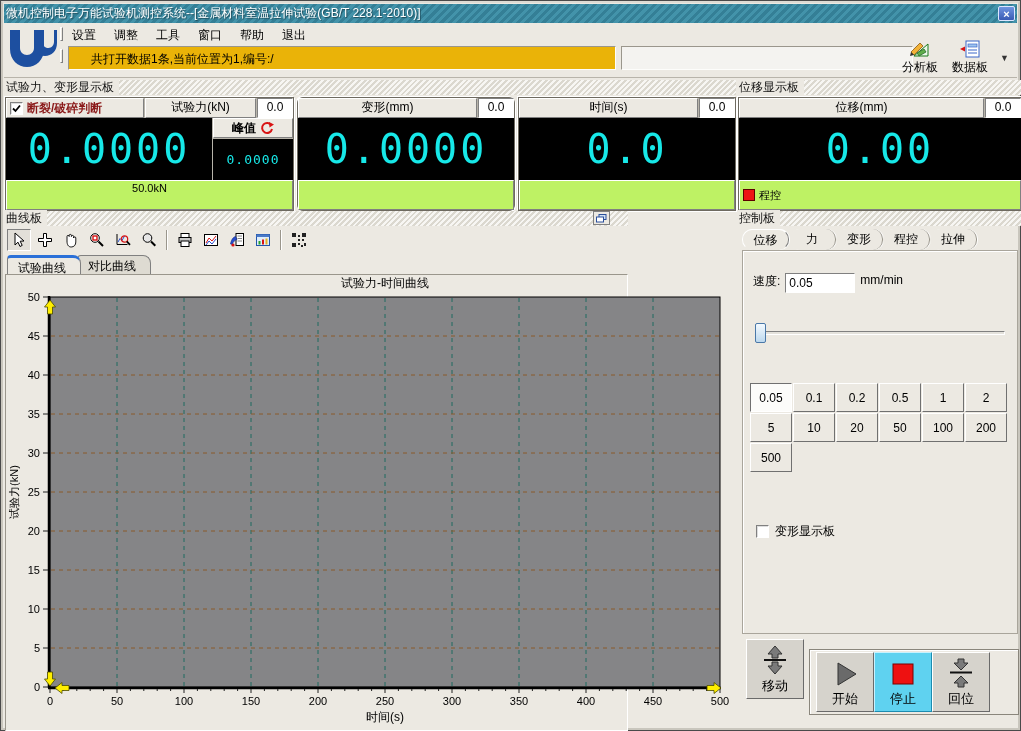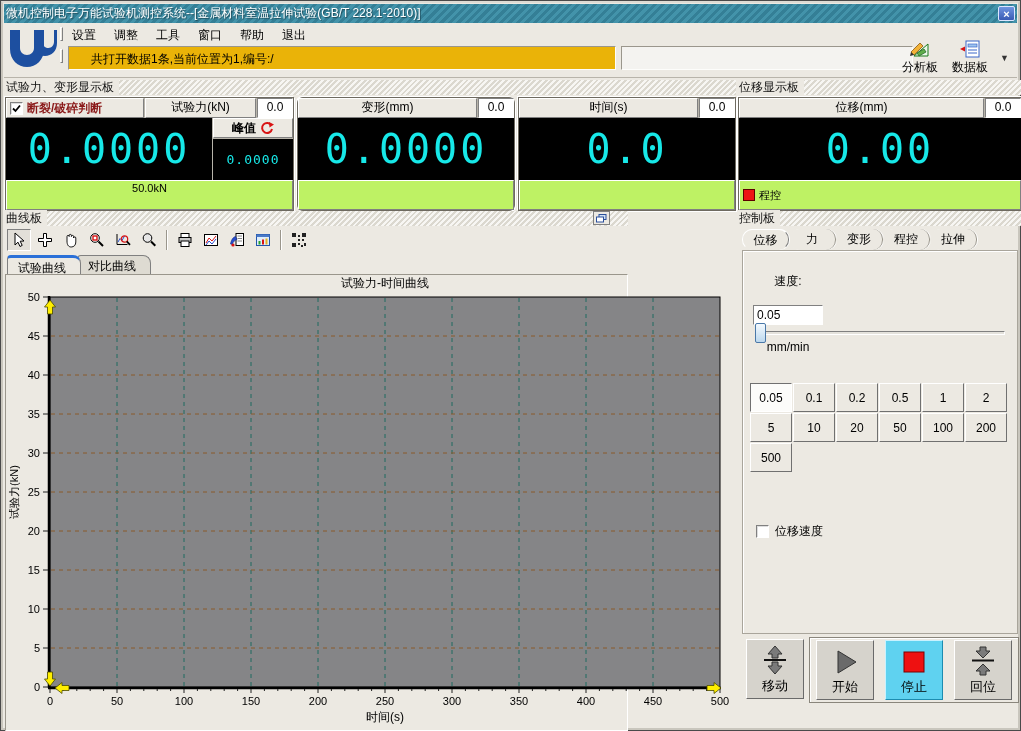--- a/index.html
+++ b/index.html
@@ -70,35 +70,35 @@
   .ctab { position:relative; padding:2px 14px 0 10px; border:1px solid #808080; border-bottom:none; border-radius:4px 8px 0 0; background:#dedbd2; margin-right:-4px; font-size:12px; cursor:pointer; }
   .ctab.active { background:#ece9e2; border-top:3px solid #2a70d8; z-index:2; }
   .chart-wrap { position:absolute; top:63px; left:0; right:0; bottom:0; background:#ece9e2; border:1px solid; border-color:#9a968c #fff #fff #9a968c; }
 
   
   .control-sec { position:absolute; left:735px; top:208px; width:284px; height:520px; }
   .ctl-tabs { position:absolute; top:18px; left:4px; height:21px; display:flex; }
   .ktab { width:47px; height:21px; text-align:center; line-height:20px; border-right:1px solid #9a968c; box-shadow:1px 0 0 #fff; background:#ece9e2; cursor:pointer; font-size:12px;border-radius:10px; }
   .ktab.active { border:1px solid; border-color:#fff #808080 transparent #fff; font-weight:normal; z-index:2; }
   .ctl-body { position:absolute; top:39px; left:4px; right:4px; height:384px; border:1px solid #a9a59b; box-shadow:inset 1px 1px 0 #fff; background:#ece9e2; }
-  .speed-row { position:absolute; top:22px; left:10px; display:flex; align-items:center; gap:15px;flex-direction:column; }
+  .speed-row { position:absolute; top:22px; left:10px; display:flex; align-items:flex-start; gap:5px; }
   .speed-input { width:70px; height:20px; border:1px solid; border-color:#808080 #fff #fff #808080; background:#fff; font-size:12px; padding:0 3px; font-family:"Liberation Sans","DejaVu Sans",sans-serif; }
   .slider { position:absolute; top:72px; left:12px; right:12px; height:20px; }
   .slider .track { position:absolute; top:8px; left:0; right:0; height:4px; background:#e4e2dc; border:1px solid; border-color:#808080 #fff #fff #808080; }
   .slider .handle { position:absolute; top:0px; left:0px; width:11px; height:20px; background:linear-gradient(#f4faff,#bcd8ee); border:1px solid #4a78a8; border-radius:2px; cursor:pointer; }
   .group-label { position:absolute; top:108px; left:6px; right:6px; display:flex; align-items:center; gap:6px; }
   .group-label .line { flex:1; height:2px; border-top:1px solid #9a968c; border-bottom:1px solid #fff; }
   .speed-grid { position:absolute; top:132px; left:7px; width:262px; display:flex; flex-wrap:wrap; gap:1px; }
   .spd { width:42px; height:29px; border:1px solid; border-color:#fff #707070 #707070 #fff; background:#ece9e2; font-size:12px; font-family:"Liberation Sans","DejaVu Sans",sans-serif; cursor:pointer; }
   .spd.sel { background:#fcfcfa; border-color:#707070 #fff #fff #707070; }
   .loop-row { position:absolute; top:272px; left:13px; display:flex; align-items:center; gap:6px; }
   .ctl-buttons { position:absolute; top:426px; left:0; right:0; height:70px; }
   .bigbtn { width:58px; height:60px; border:1px solid; border-color:#fff #6a6a6a #6a6a6a #fff; background:#d6d3cc; display:flex; flex-direction:column; align-items:center; justify-content:flex-end; padding-bottom:3px; gap:2px; font-size:13px; cursor:pointer; }
   .movebtn { position:absolute; left:8px; top:2px; }
-  .btngroup { position:absolute; left:71px; right:3px; top:0px; height:66px; border:1px solid #8a867c; box-shadow:inset 1px 1px 0 #fff; display:flex; align-items:center; justify-content:space-between; padding:0 6px; }
+  .btngroup { position:absolute; left:71px; right:3px; top:12px; height:66px; border:1px solid #8a867c; box-shadow:inset 1px 1px 0 #fff; display:flex; align-items:center; padding:0 6px; }
   .stopbtn { background:#5fd2f0; border-color:#c8f2ff #1c8cb0 #1c8cb0 #c8f2ff; }
 </style>
 </head>
 <body>
 
 <div class="window">
 
   <div class="titlebar">
     <span class="title">微机控制电子万能试验机测控系统--[金属材料室温拉伸试验(GB/T 228.1-2010)]</span>
     <div class="closebtn">
@@ -491,21 +491,21 @@
           <button class="spd">10</button>
           <button class="spd">20</button>
           <button class="spd">50</button>
           <button class="spd">100</button>
           <button class="spd">200</button>
           <button class="spd">500</button>
         </div>
 
       <div class="loop-row">
         <span class="cb"></span>
-        <span>位移速度</span>
+        <span>变形显示板</span>
       </div>
     </div>
 
     <div class="ctl-buttons">
       <div class="bigbtn movebtn">
         <svg width="30" height="30" viewBox="0 0 30 30">
           <polygon points="15,1 22,9 18,9 18,13 12,13 12,9 8,9" fill="#7a7a7a" stroke="#333"></polygon>
           <rect x="4" y="14" width="22" height="2" fill="#111"></rect>
           <polygon points="15,29 8,21 12,21 12,17 18,17 18,21 22,21" fill="#7a7a7a" stroke="#333"></polygon>
         </svg>

